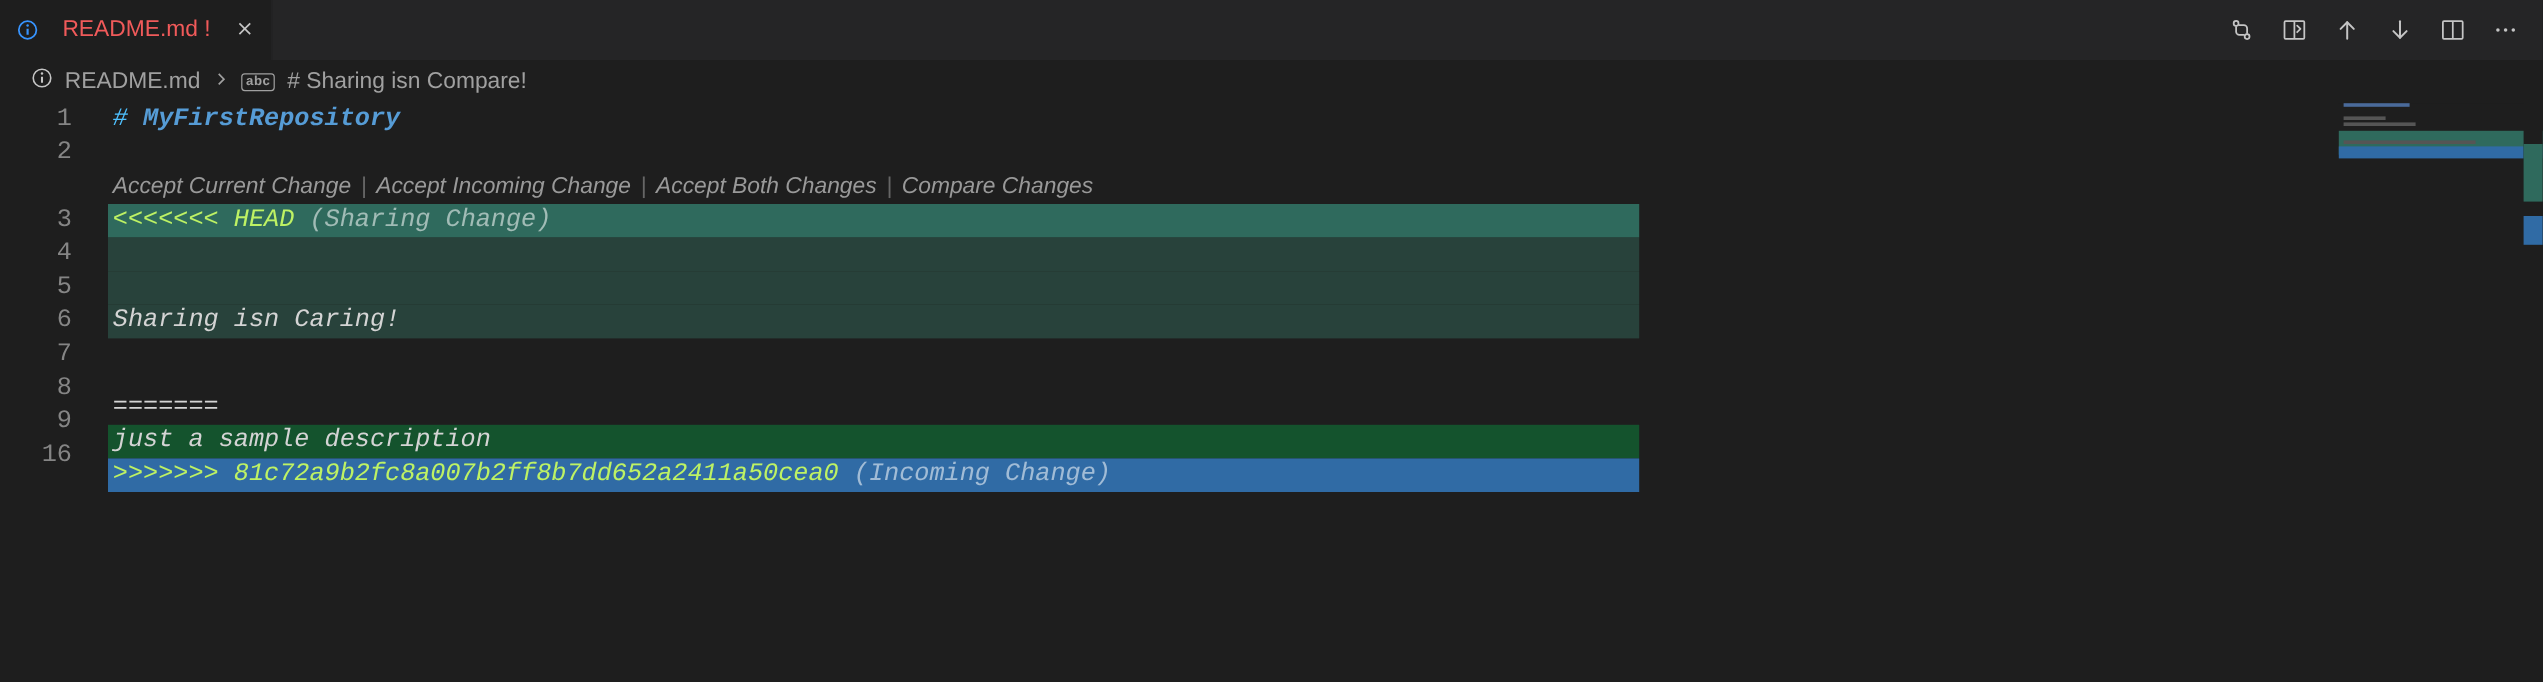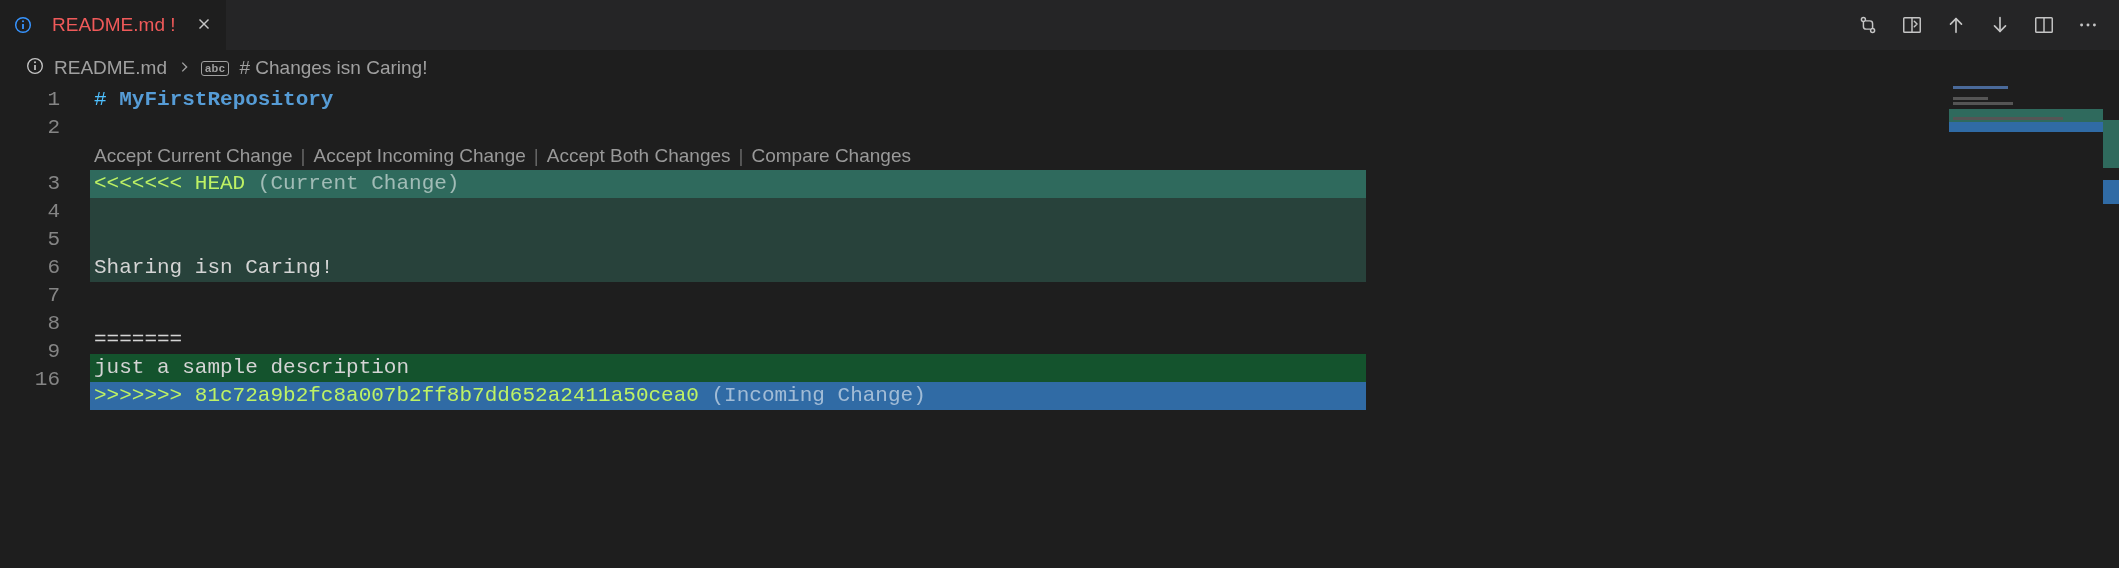--- a/index.html
+++ b/index.html
@@ -62,21 +62,21 @@
   font-size: 21px;
 }
 .gutter {
   width: 90px;
   text-align: right;
   padding-right: 30px;
   color: #858585;
 }
 .gline { height: 28px; line-height: 28px; }
 .codelens-gap { height: 28px; }
-.code { flex: 1; padding-right: 120px; }
+.code { flex: 1; padding-right: 120px; font-style: italic; }
 .code-line { height: 28px; line-height: 28px; white-space: pre; padding-left: 4px; position: relative; }
 
 .codelens {
   height: 28px;
   display: flex;
   align-items: center;
   font-family: "Segoe UI", Arial, sans-serif;
   font-size: 19px;
   color: #999999;
   gap: 8px;
@@ -201,21 +201,21 @@
       <circle cx="8" cy="4.6" r="0.9" fill="#c5c5c5" stroke="none"></circle>
     </svg>
   </span>
   <span>README.md</span>
   <span class="sep">
     <svg width="14" height="14" viewBox="0 0 16 16" fill="none" stroke="#a0a0a0" stroke-width="1.6">
         <polyline points="6 3 11 8 6 13"></polyline>
       </svg>
   </span>
   <span class="abc-icon">abc</span>
-  <span># Changes isn Caring!</span>
+  <span># Sharing isn Compare!</span>
 </div>
 
 <div class="editor">
   <div class="gutter">
     <div class="gline">1</div>
     <div class="gline">2</div>
     <div class="codelens-gap"></div>
     <div class="gline">3</div>
     <div class="gline">4</div>
     <div class="gline">5</div>
@@ -230,21 +230,21 @@
     <div class="code-line"></div>
     <div class="codelens">
       <span class="link">Accept Current Change</span>
       <span class="bar">|</span>
       <span class="link">Accept Incoming Change</span>
       <span class="bar">|</span>
       <span class="link">Accept Both Changes</span>
       <span class="bar">|</span>
       <span class="link">Compare Changes</span>
     </div>
-    <div class="code-line hl hl-current-header"><span class="conflict-marker">&lt;&lt;&lt;&lt;&lt;&lt;&lt; HEAD</span><span class="annot"> (Current Change)</span></div>
+    <div class="code-line hl hl-current-header"><span class="conflict-marker">&lt;&lt;&lt;&lt;&lt;&lt;&lt; HEAD</span><span class="annot"> (Sharing Change)</span></div>
     <div class="code-line hl hl-current-body"></div>
     <div class="code-line hl hl-current-body"></div>
     <div class="code-line hl hl-current-body"><span class="plain">Sharing isn Caring!</span></div>
     <div class="code-line plain"><span>=======</span></div>
     <div class="code-line hl hl-incoming-body"><span class="plain">just a sample description</span></div>
     <div class="code-line hl hl-incoming-header"><span class="conflict-marker">&gt;&gt;&gt;&gt;&gt;&gt;&gt; 81c72a9b2fc8a007b2ff8b7dd652a2411a50cea0</span><span class="annot"> (Incoming Change)</span></div>
     <div class="code-line"></div>
   </div>
 </div>
 

